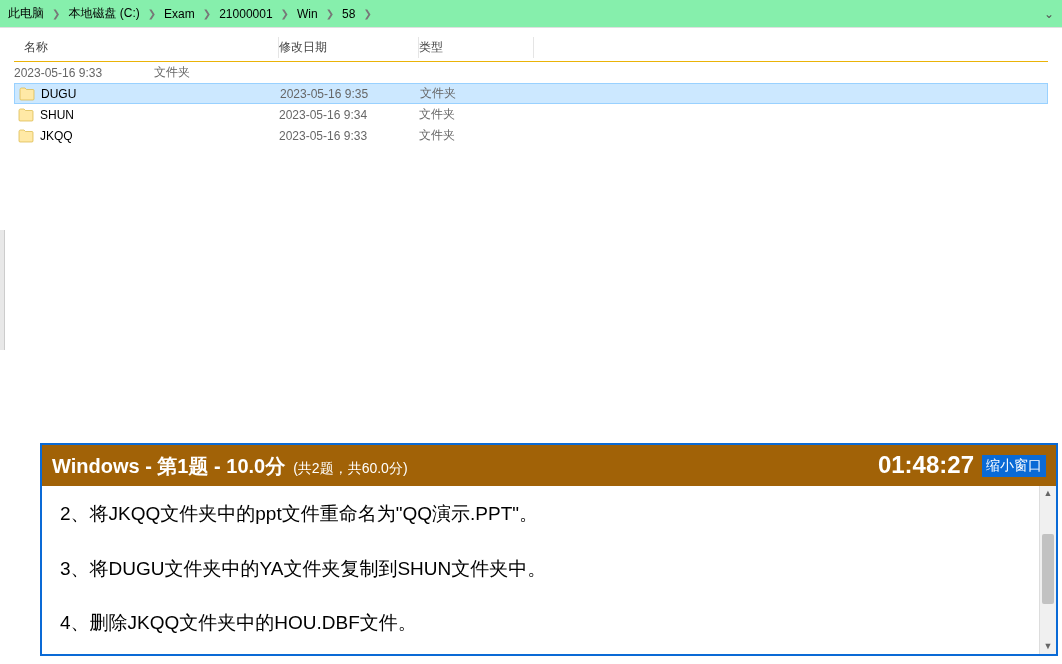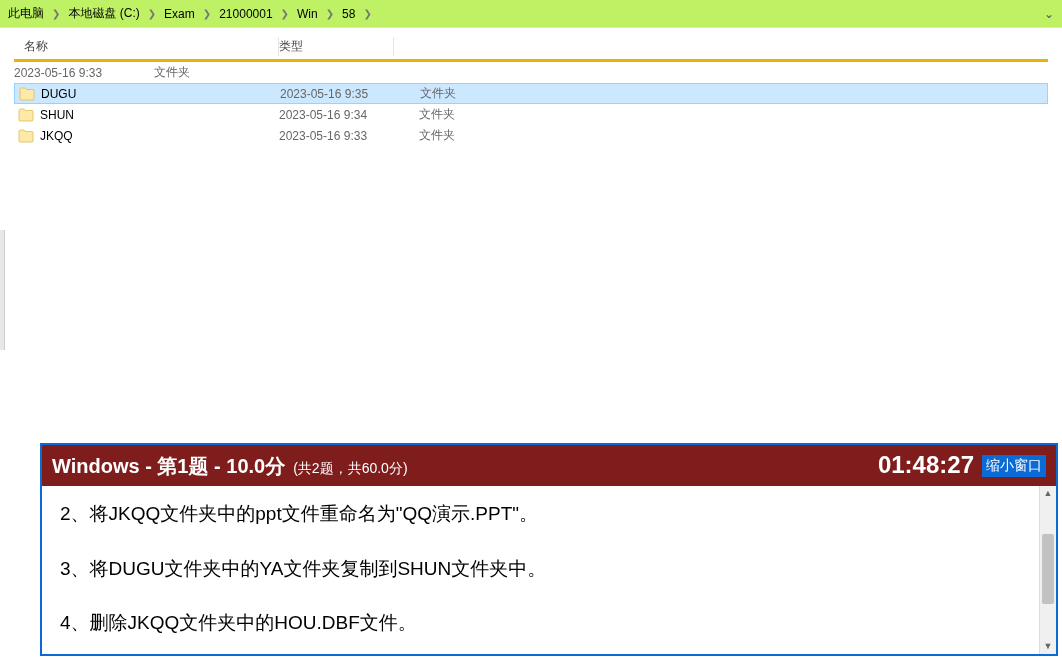--- a/index.html
+++ b/index.html
@@ -13,21 +13,21 @@
     position: relative;
   }
 
   
   .breadcrumb {
     height: 28px;
     display: flex;
     align-items: center;
     padding: 0 4px;
     border-bottom: 1px solid #e0e0e0;
-    background: #bef264;
+    background: #86efac;
   }
   .crumb {
     display: flex;
     align-items: center;
     padding: 0 4px;
     height: 100%;
     cursor: pointer;
     color: #000;
   }
   .chevron {
@@ -44,21 +44,21 @@
   }
 
   
   .file-area {
     padding: 6px 14px 0 14px;
   }
   .columns {
     display: flex;
     height: 28px;
     align-items: center;
-    border-bottom: 3px solid #eab308;
+    border-bottom: 1px solid #eab308;
     color: #444;
     font-size: 12px;
   }
   .col-name  { width: 265px; padding-left: 10px; }
   .col-date  { width: 140px; }
   .col-type  { width: 115px; }
   .col-size  { width: 110px; }
   .columns > div { position: relative; height: 100%; display: flex; align-items: center; }
   .columns > div::after {
     content: "";
@@ -92,21 +92,21 @@
     position: absolute;
     left: 40px;
     right: 4px;
     bottom: 8px;
     border: 2px solid #0a6ad6;
     background: #fff;
     display: flex;
     flex-direction: column;
   }
   .exam-header {
-    background: #7f1d1d;
+    background: #a16207;
     color: #fff;
     display: flex;
     align-items: baseline;
     padding: 6px 10px;
     gap: 8px;
   }
   .exam-title-main { font-size: 20px; font-weight: 600; }
   .exam-title-sub { font-size: 14px; }
   .exam-spacer { flex: 1; }
   .exam-timer { font-size: 24px; font-weight: 600; }
@@ -197,20 +197,23 @@
     </span>
   <span class="chevron">❯</span>
   <span class="bc-spacer"></span>
   <span class="bc-down">⌄</span>
 </div>
 
 <div class="file-area">
   <div class="columns">
     <div class="col-name">
         <span>名称</span>
+      </div>
+    <div class="col-date">
+        <span>修改日期</span>
       </div>
     <div class="col-type">
         <span>类型</span>
       </div>
   </div>
   <div id="rows">
       <div class="row">
         <div class="col-date">2023-05-16 9:33</div>
         <div class="col-type">文件夹</div>
         <div class="col-size"></div>

